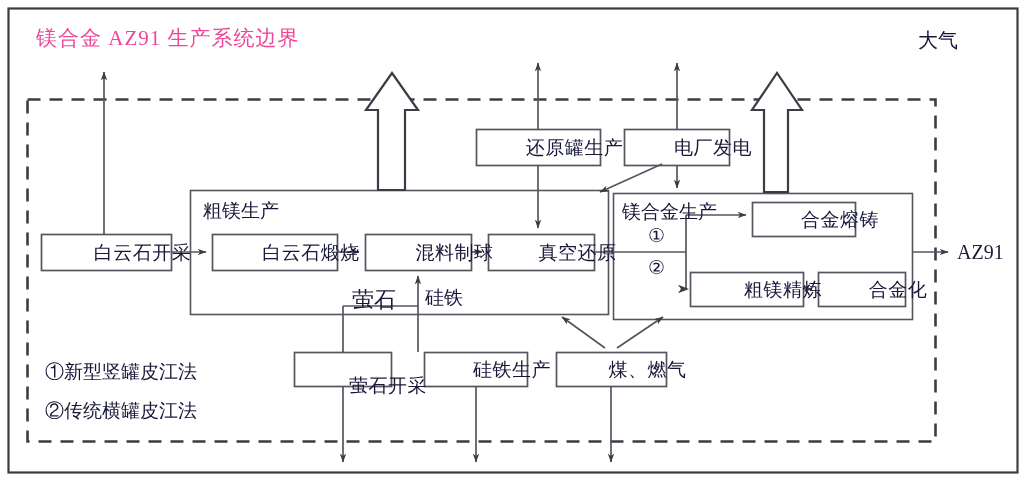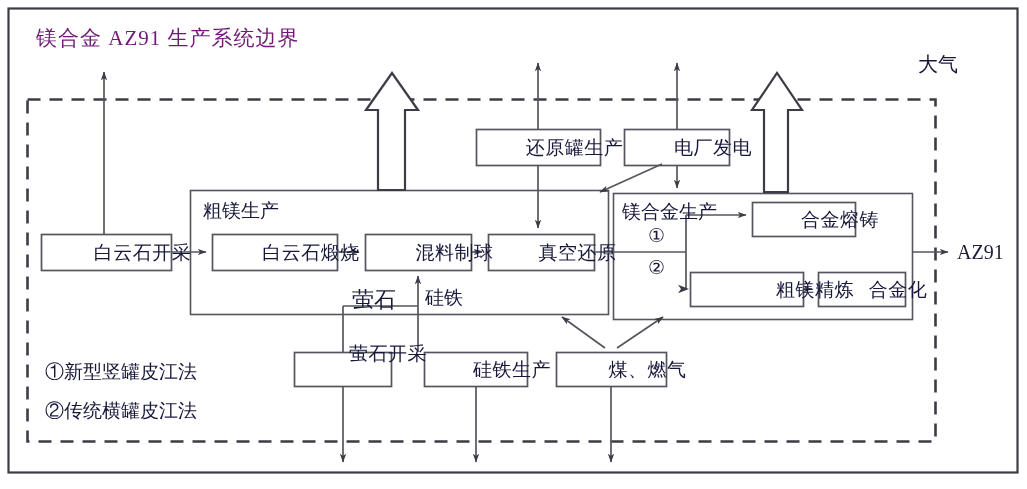--- a/index.html
+++ b/index.html
@@ -40,21 +40,21 @@
   }
   .freelabel {
     position: absolute;
     white-space: nowrap;
     color: #17173a;
     font-size: 18px;
   }
   .title-outer {
     position: absolute;
     white-space: nowrap;
-    color: #701a75;
+    color: #ec4899;
     font-size: 21px;
     letter-spacing: 1px;
   }
   .az91 {
     position: absolute;
     white-space: nowrap;
     color: #1b1b3a;
     font-size: 20px;
     font-family: "Liberation Serif", "DejaVu Serif", serif;
   }
@@ -161,21 +161,21 @@
 
     <path d="M678,284.8 L689,289 L678,293.2 L681,289 z" fill="#3c3c46"></path>
 
     <path d="M378,190 L378,110 L366,110 L392,73 L418,110 L405,110 L405,190 Z" fill="#ffffff" stroke="#3c3c46" stroke-width="2.2" stroke-linejoin="miter"></path>
 
     <path d="M764,192 L764,110 L752,110 L777,73 L802,110 L788,110 L788,192 Z" fill="#ffffff" stroke="#3c3c46" stroke-width="2.2" stroke-linejoin="miter"></path>
   </svg>
 
   <div class="title-outer" style="left:36px; top:24px;">镁合金 AZ91 生产系统边界</div>
 
-  <div class="freelabel" style="left:918px; top:27px; font-size:20px;margin-top:24px;">大气</div>
+  <div class="freelabel" style="left:918px; top:27px; font-size:20px;">大气</div>
 
   <div class="grouplabel" style="left:203px; top:198px;">粗镁生产</div>
 
   <div class="grouplabel" style="left:622px; top:199px;">镁合金生产</div>
 
   <div class="circnum" style="left:648px; top:224px;">①</div>
   <div class="circnum" style="left:648px; top:256px;">②</div>
 
   <div class="freelabel" style="left:352px; top:285px; font-size:22px;">萤石</div>
   <div class="freelabel" style="left:425px; top:285px; font-size:19px;">硅铁</div>
@@ -187,25 +187,25 @@
   <div class="boxlabel" style="left:365px; top:234px; width:107px; height:37px;">混料制球</div>
 
   <div class="boxlabel" style="left:488px; top:234px; width:107px; height:37px;">真空还原</div>
 
   <div class="boxlabel" style="left:476px; top:129px; width:125px; height:37px;">还原罐生产</div>
 
   <div class="boxlabel" style="left:624px; top:129px; width:106px; height:37px;">电厂发电</div>
 
   <div class="boxlabel" style="left:752px; top:202px; width:104px; height:35px;text-align:center;">合金熔铸</div>
 
-  <div class="boxlabel" style="left:690px; top:272px; width:114px; height:35px;margin-left:32px;">粗镁精炼</div>
+  <div class="boxlabel" style="left:690px; top:272px; width:114px; height:35px;">粗镁精炼</div>
 
   <div class="boxlabel" style="left:818px; top:272px; width:88px; height:35px;">合金化</div>
 
-  <div class="boxlabel" style="left:294px; top:336px; width:116px; height:35px;">萤石开采</div>
+  <div class="boxlabel" style="left:294px; top:368px; width:116px; height:35px;">萤石开采</div>
 
   <div class="boxlabel" style="left:424px; top:352px; width:104px; height:35px;">硅铁生产</div>
 
   <div class="boxlabel" style="left:556px; top:352px; width:111px; height:35px;">煤、燃气</div>
 
   <div class="az91" style="left:957px; top:241px;">AZ91</div>
 
   <div class="legend" style="left:45px; top:359px;">①新型竖罐皮江法</div>
   <div class="legend" style="left:45px; top:398px;">②传统横罐皮江法</div>
 

